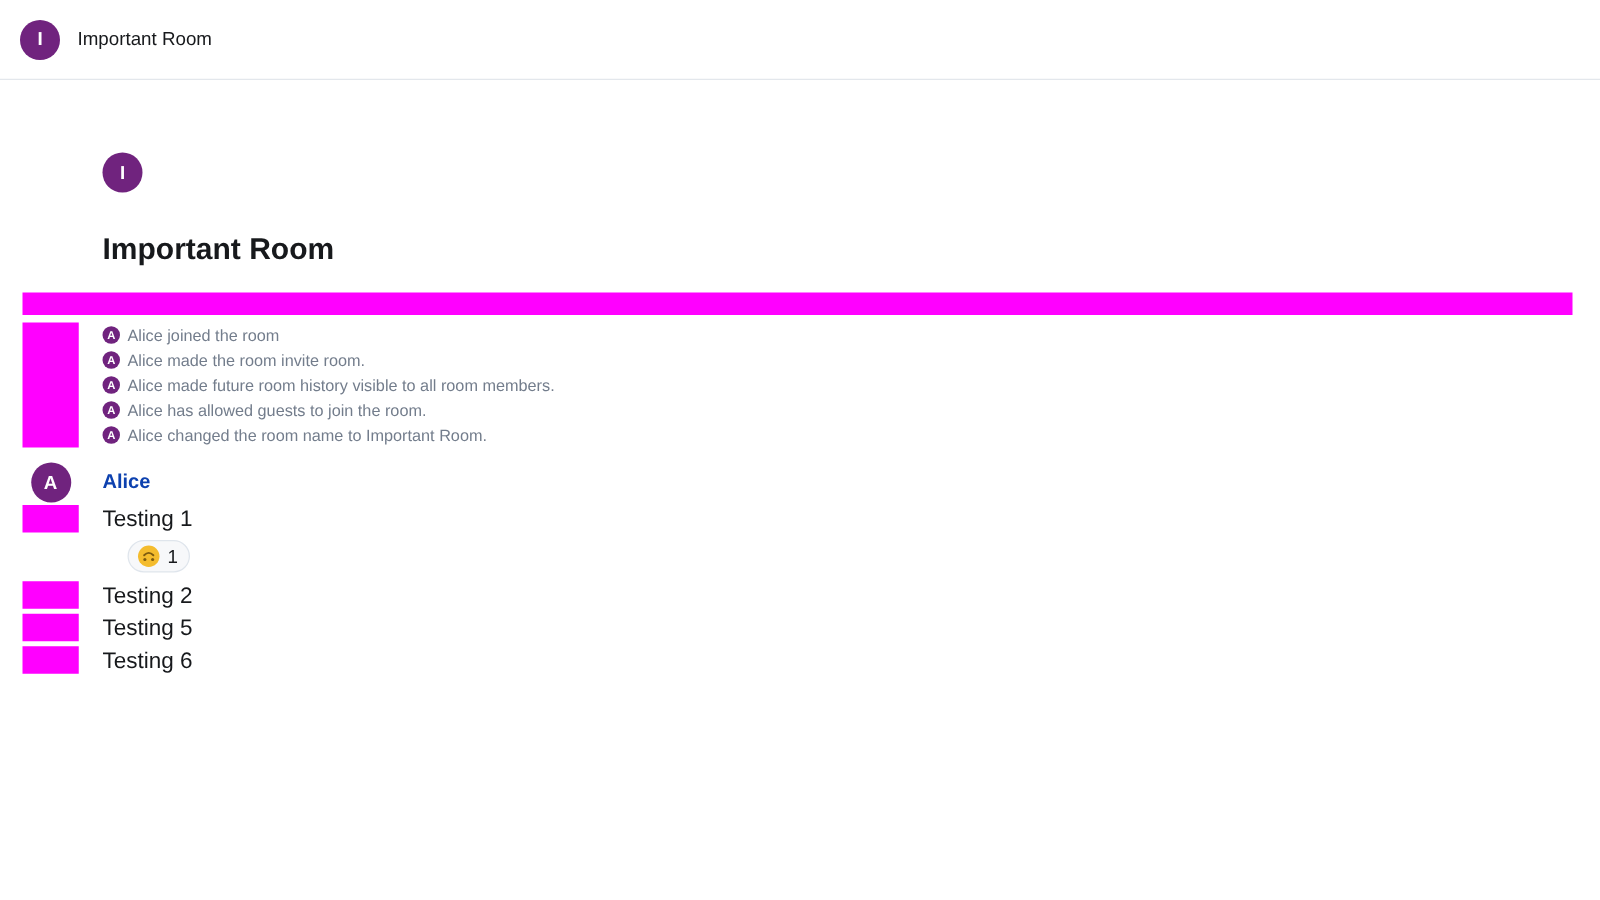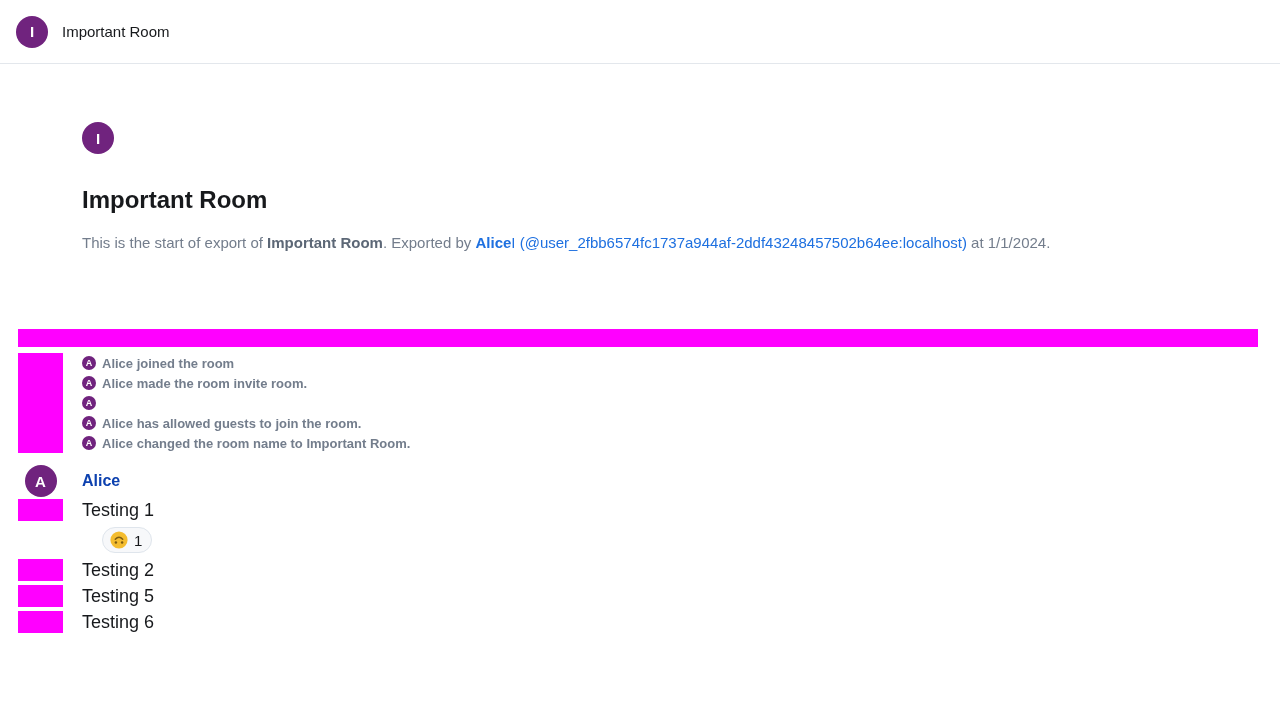--- a/index.html
+++ b/index.html
@@ -79,21 +79,21 @@
     flex: 0 0 auto;
     margin-right: 19px;
   }
   .event-list { flex: 1; }
   .event-row {
     height: 20px;
     display: flex;
     align-items: center;
     gap: 6px;
   }
-  .event-text { font-size: 13px; color: #737d8c; font-weight: bold; }
+  .event-text { font-size: 13px; color: #737d8c; }
 
   .sender-row {
     display: flex;
     align-items: center;
     margin-top: 12px;
     height: 32px;
   }
   .sender-avatar-col {
     width: 45px;
     margin-right: 19px;
@@ -147,21 +147,20 @@
   <span class="room-header-title">Important Room</span>
 </header>
 
 <main class="page-body">
 
   <section class="room-summary">
     <div class="avatar avatar-32">
       <span>I</span>
     </div>
     <h1>Important Room</h1>
-    <p class="export-line"><span>This is the start of export of </span><b>Important Room</b><span>. Exported by </span><a class="export-link"><b>Alice</b><span>I (@user_2fbb6574fc1737a944af-2ddf43248457502b64ee:localhost)</span></a><span> at 1/1/2024.</span></p>
   </section>
 
   <div class="date-separator-mask"></div>
 
   <section class="event-group">
     <div class="event-group-mask"></div>
     <div class="event-list">
 
       <div class="event-row">
         <div class="avatar avatar-14">
@@ -174,20 +173,21 @@
         <div class="avatar avatar-14">
           <span>A</span>
         </div>
         <span class="event-text">Alice made the room invite room.</span>
       </div>
 
       <div class="event-row">
         <div class="avatar avatar-14">
           <span>A</span>
         </div>
+        <span class="event-text">Alice made future room history visible to all room members.</span>
       </div>
 
       <div class="event-row">
         <div class="avatar avatar-14">
           <span>A</span>
         </div>
         <span class="event-text">Alice has allowed guests to join the room.</span>
       </div>
 
       <div class="event-row">

